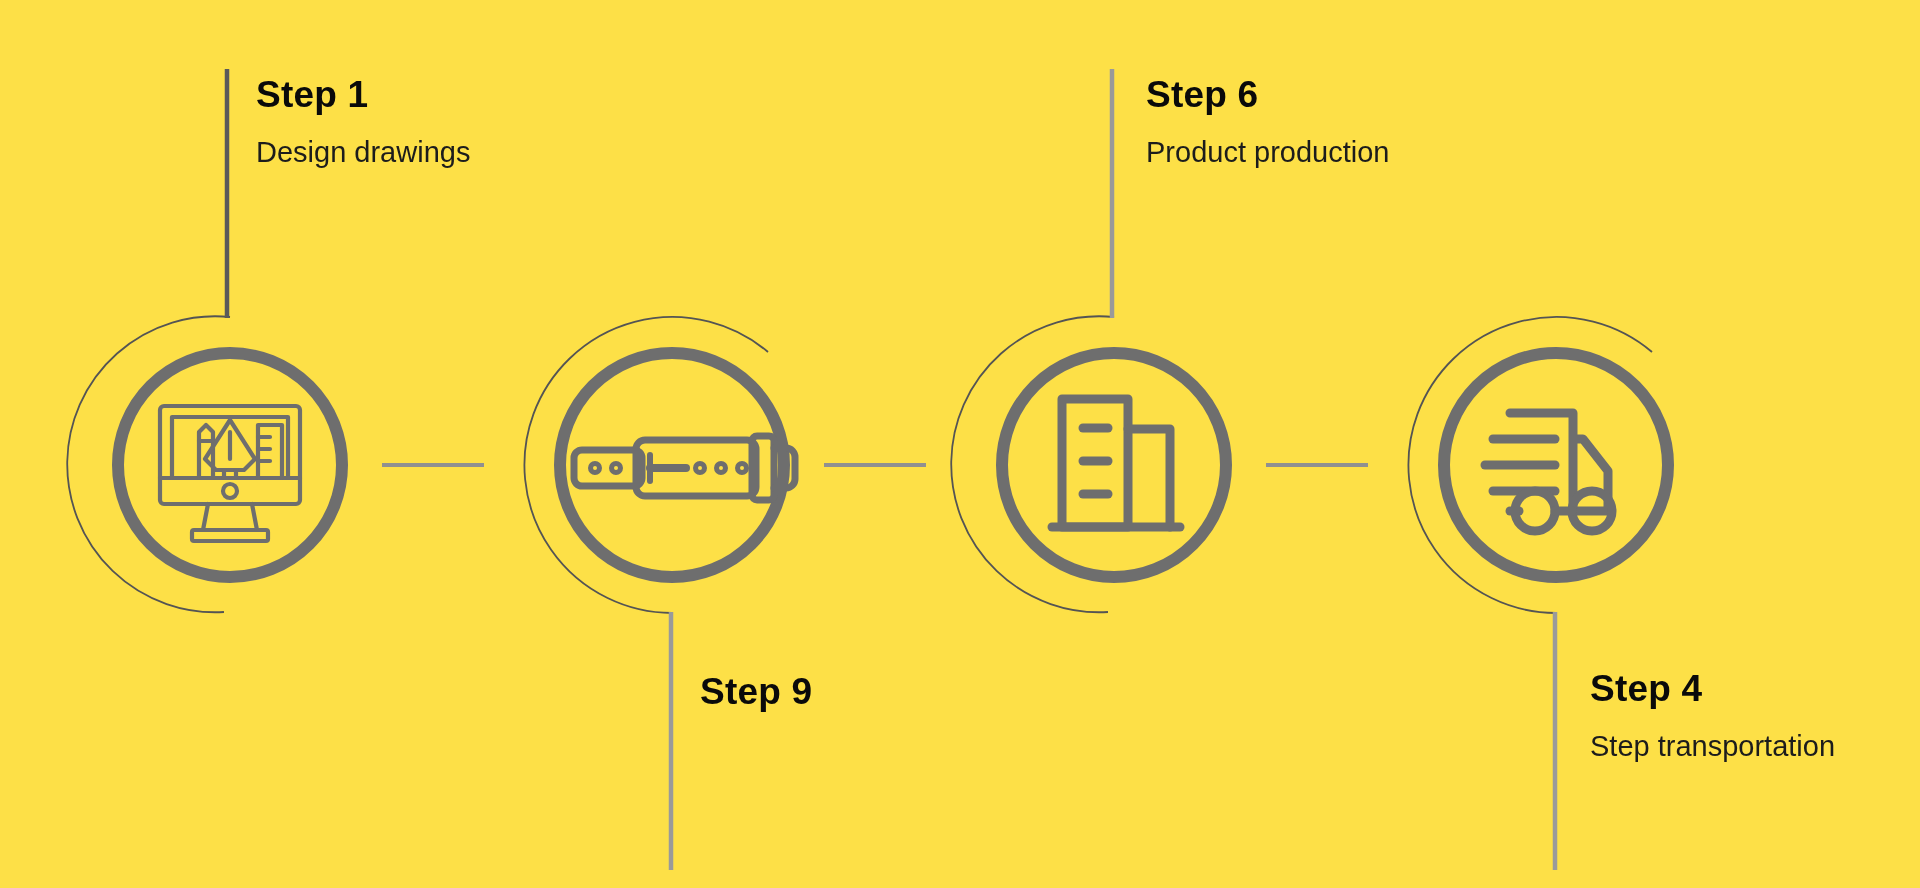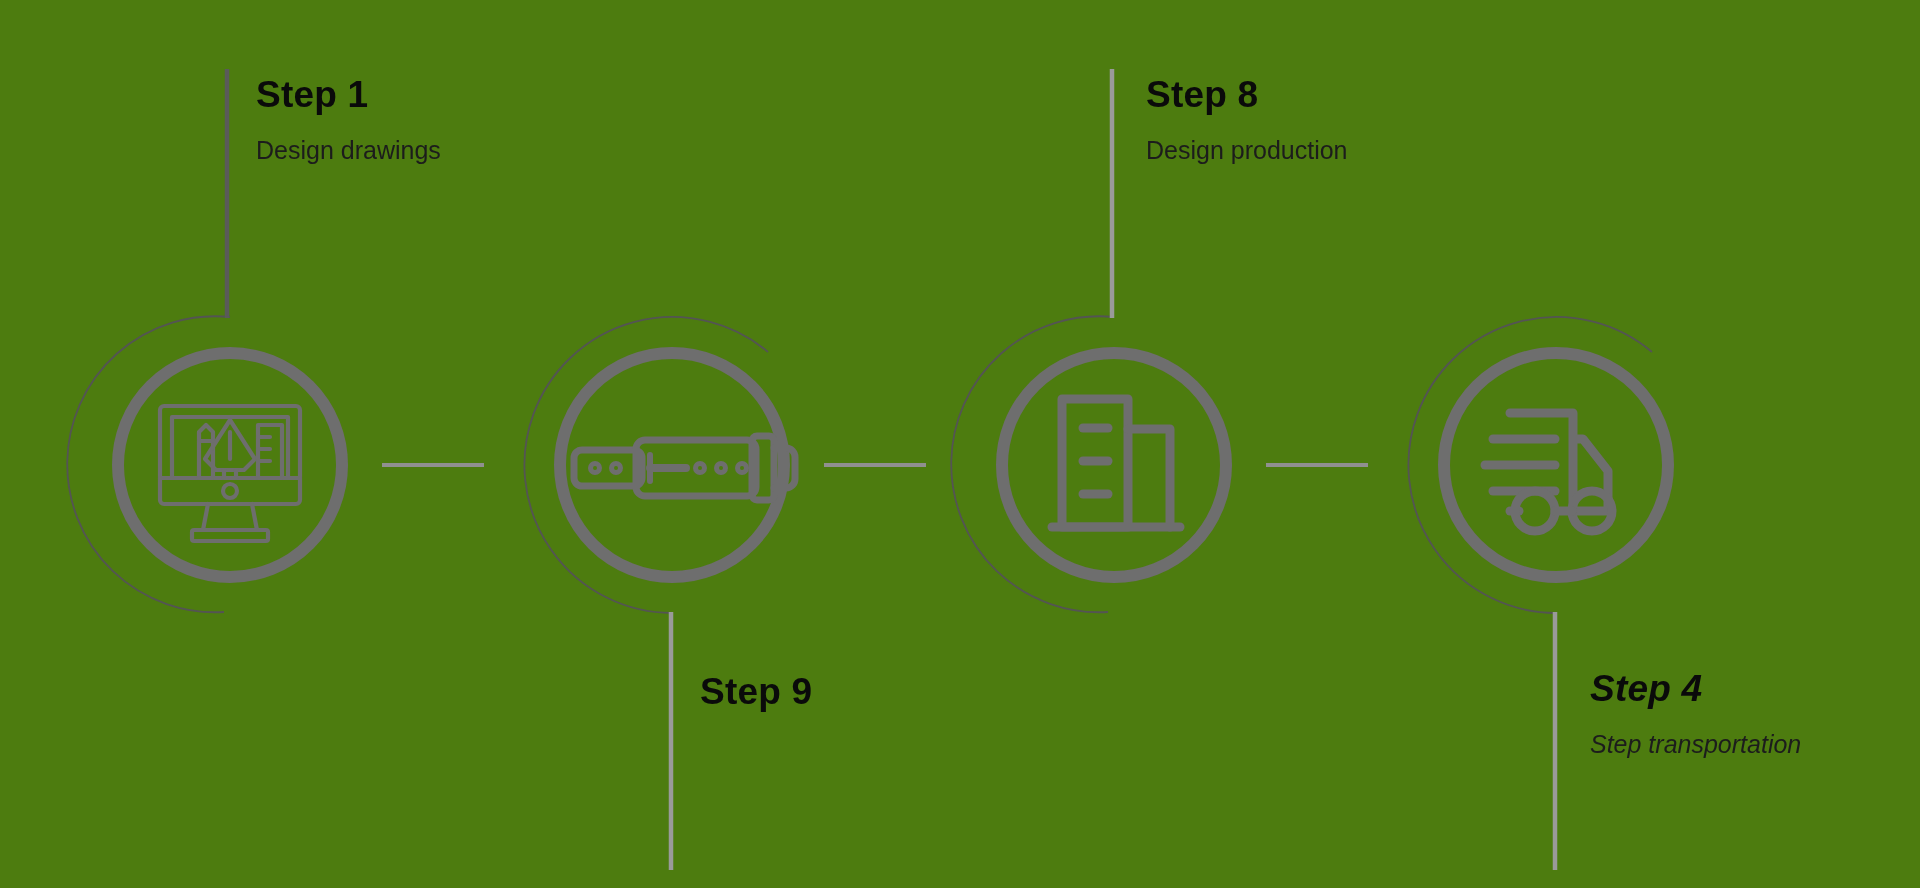--- a/index.html
+++ b/index.html
@@ -13,53 +13,53 @@
     height: 888px;
     overflow: hidden;
     font-family: "Liberation Sans", sans-serif;
     position: relative;
   }
   #stage {
     position: absolute;
     left: 0; top: 0;
     width: 1920px;
     height: 888px;
-    background: #4d7c0f;
+    background: #fde047;
   }
   #diagram {
     position: absolute;
     left: 0; top: 0;
     width: 1920px;
     height: 888px;
   }
   .step-label {
     position: absolute;
     white-space: nowrap;
   }
   .step-title {
     font-size: 37px;
     font-weight: bold;
     color: #0a0a0a;
     letter-spacing: 0.2px;
     line-height: 1;
     margin: 0;
   }
   .step-desc {
-    font-size: 25px;
+    font-size: 29px;
     font-weight: normal;
     color: #1c1c1c;
     line-height: 1;
     margin: 0;
     padding-top: 25px;
   }
   
   #label-1 { left: 256px; top: 76px; }
   #label-2 { left: 700px; top: 673px; }
   #label-3 { left: 1146px; top: 76px; }
-  #label-4 { left: 1590px; top: 670px; font-style: italic; }
+  #label-4 { left: 1590px; top: 670px; }
 </style>
 </head>
 <body>
 
 <div id="stage">
 
   <svg id="diagram" viewBox="0 0 1920 888" xmlns="http://www.w3.org/2000/svg">
 
     <g>
 
@@ -184,22 +184,22 @@
   <div class="step-label" id="label-1">
     <div class="step-title">Step 1</div>
     <div class="step-desc">Design drawings</div>
   </div>
 
   <div class="step-label" id="label-2">
     <div class="step-title">Step 9</div>
   </div>
 
   <div class="step-label" id="label-3">
-    <div class="step-title">Step 8</div>
-    <div class="step-desc">Design production</div>
+    <div class="step-title">Step 6</div>
+    <div class="step-desc">Product production</div>
   </div>
 
   <div class="step-label" id="label-4">
     <div class="step-title">Step 4</div>
     <div class="step-desc">Step transportation</div>
   </div>
 
 </div>
 
 </body></html>

